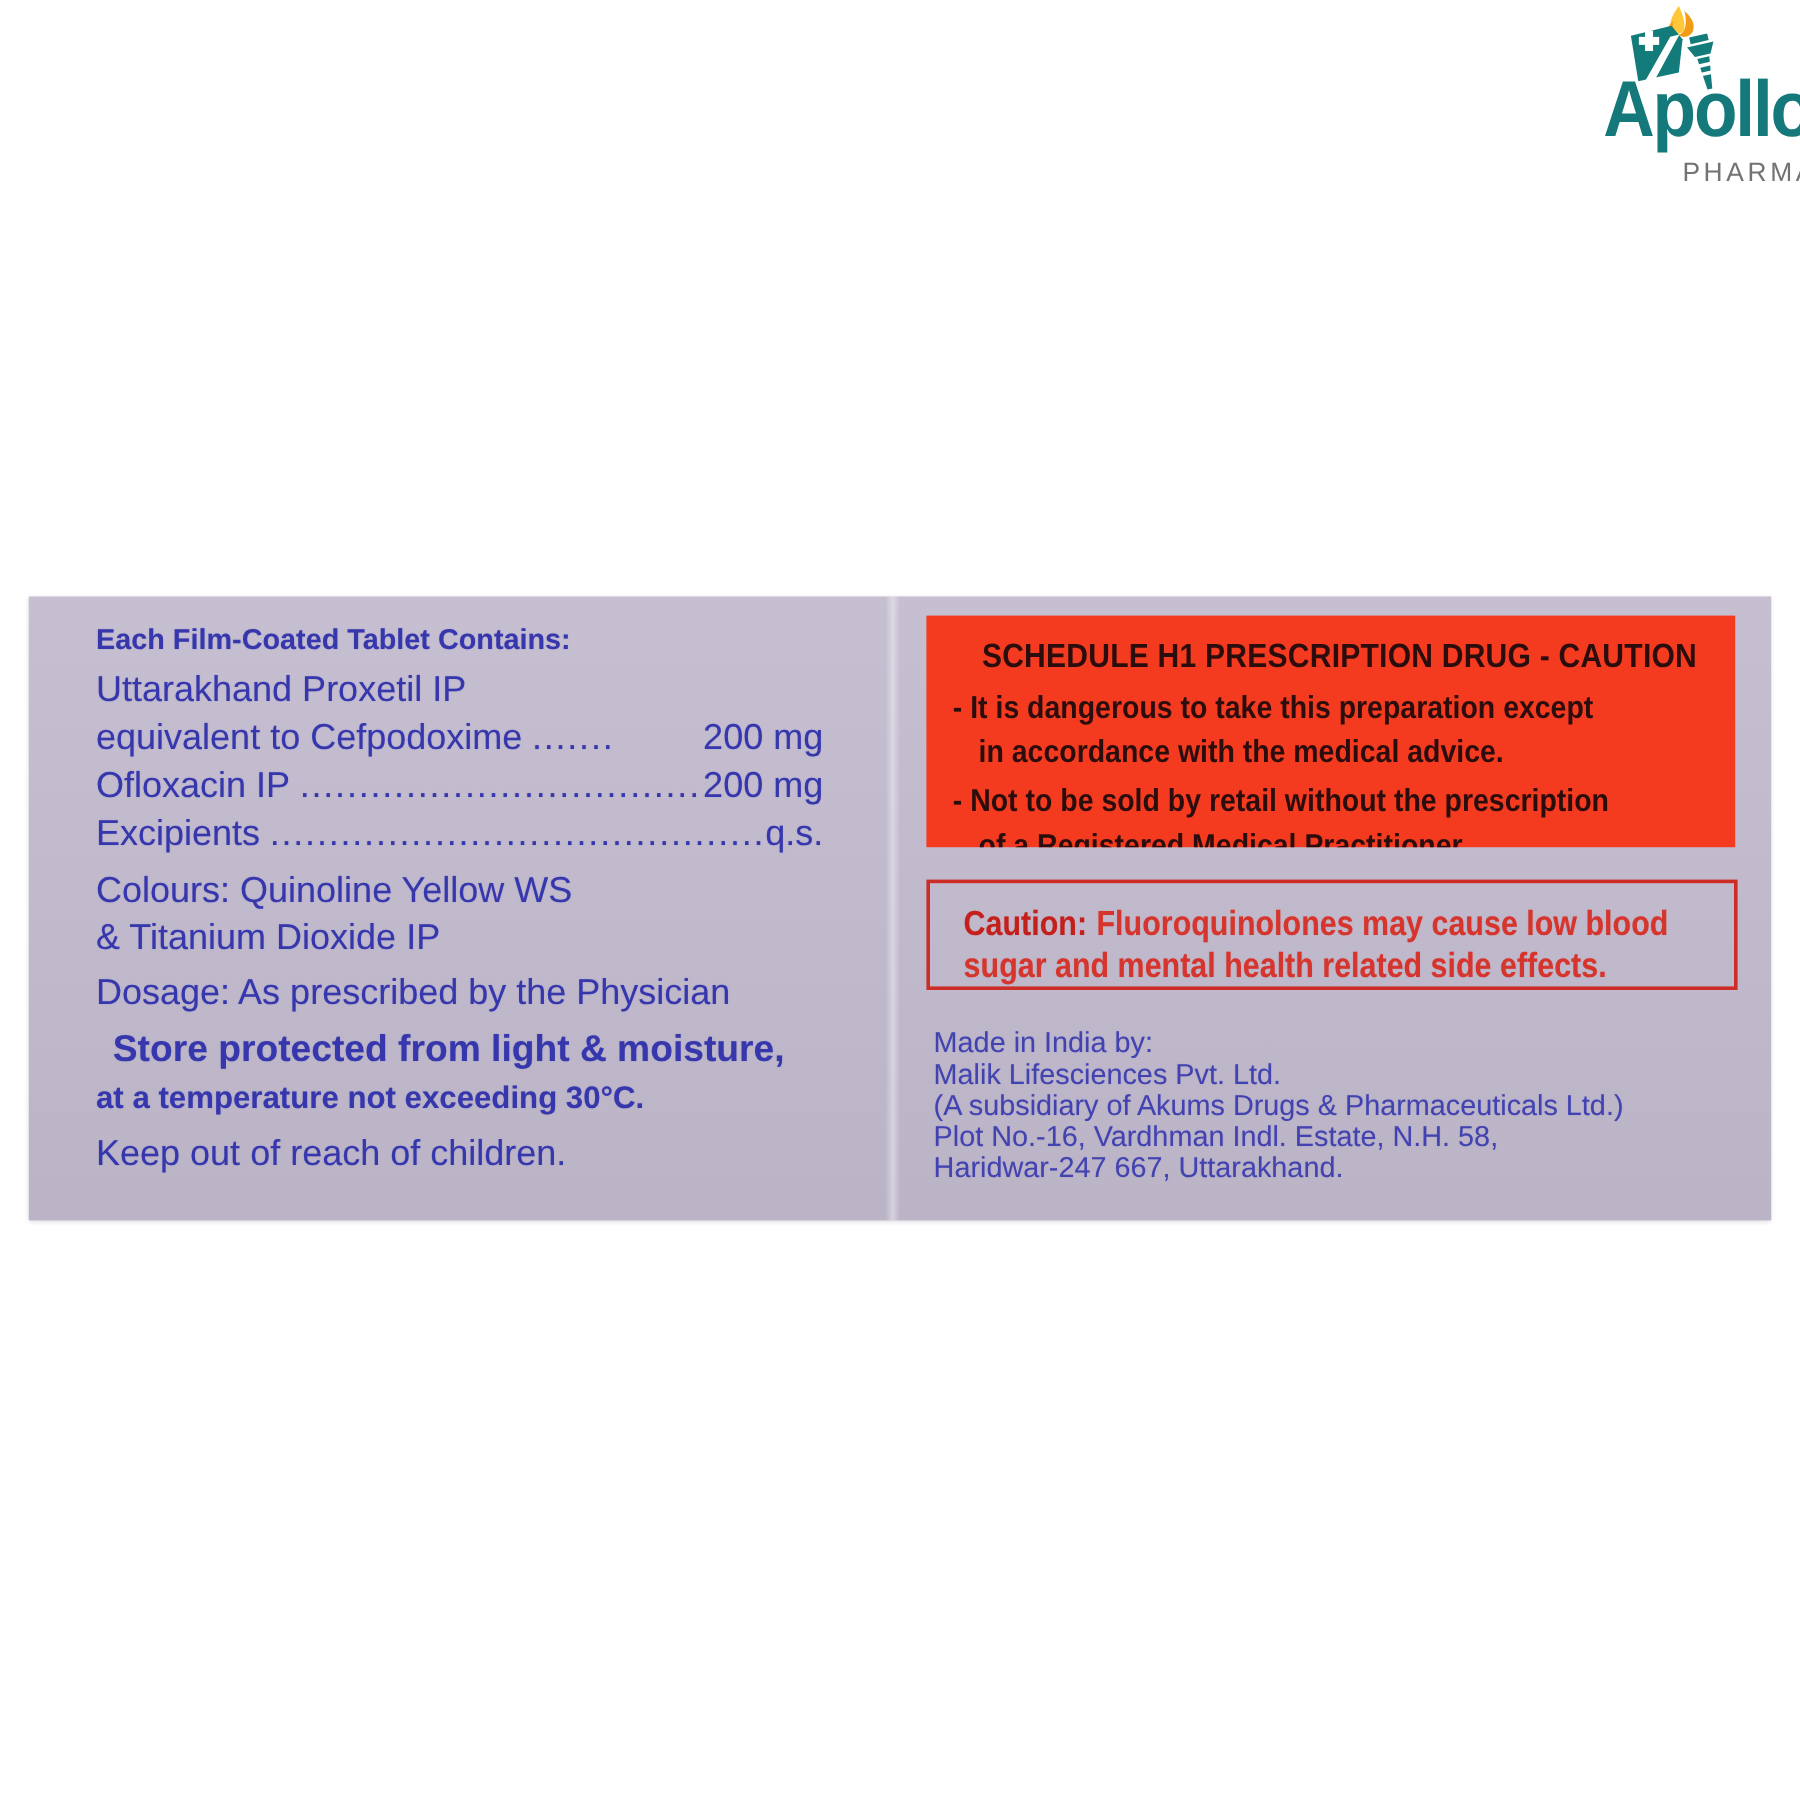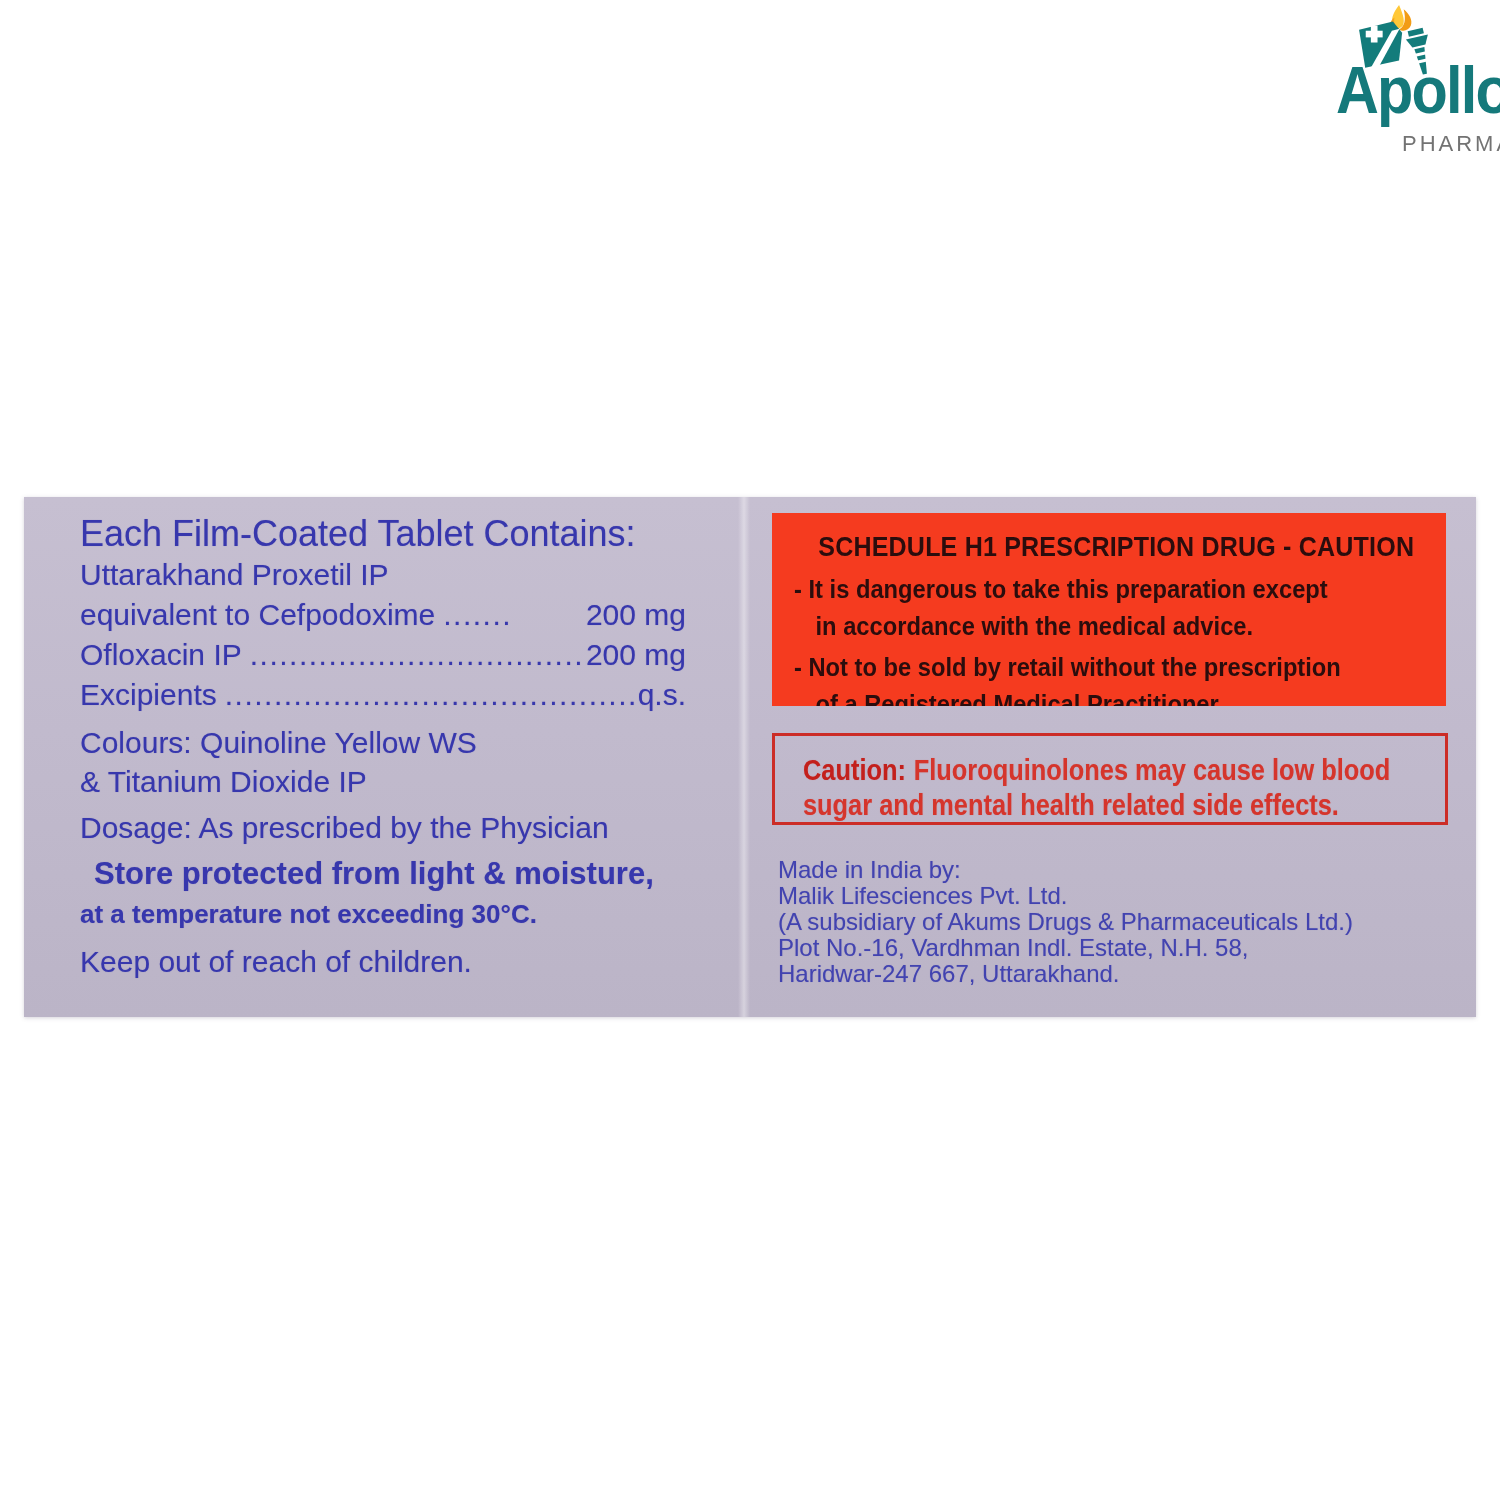--- a/index.html
+++ b/index.html
@@ -40,21 +40,21 @@
     pointer-events:none;
   }
 
   
   .comp{
     position:absolute;left:56px;top:16px;width:640px;
     color:#3737ad;font-size:30px;line-height:40px;
     text-shadow:0 0 1px rgba(55,55,173,0.35);
     white-space:nowrap;
   }
-  .comp-heading{font-size:36px;font-weight:normal;line-height:42px;}
+  .comp-heading{font-size:24px;font-weight:bold;line-height:42px;}
   .lead-row{display:flex;width:606px;align-items:flex-start;}
   .lead-label{flex:0 0 auto;}
   .lead-dots{flex:1 1 auto;overflow:hidden;white-space:nowrap;padding:0 8px;letter-spacing:1.5px;}
   .lead-value{flex:0 0 auto;}
   .colours-1{margin-top:8px;line-height:39px;}
   .colours-2{line-height:39px;}
   .dosage{margin-top:7px;}
   .storage-1{margin-top:6px;font-weight:bold;font-size:31px;margin-left:14px;}
   .storage-2{font-weight:bold;font-size:26px;}
   .keep-away{margin-top:8px;}

